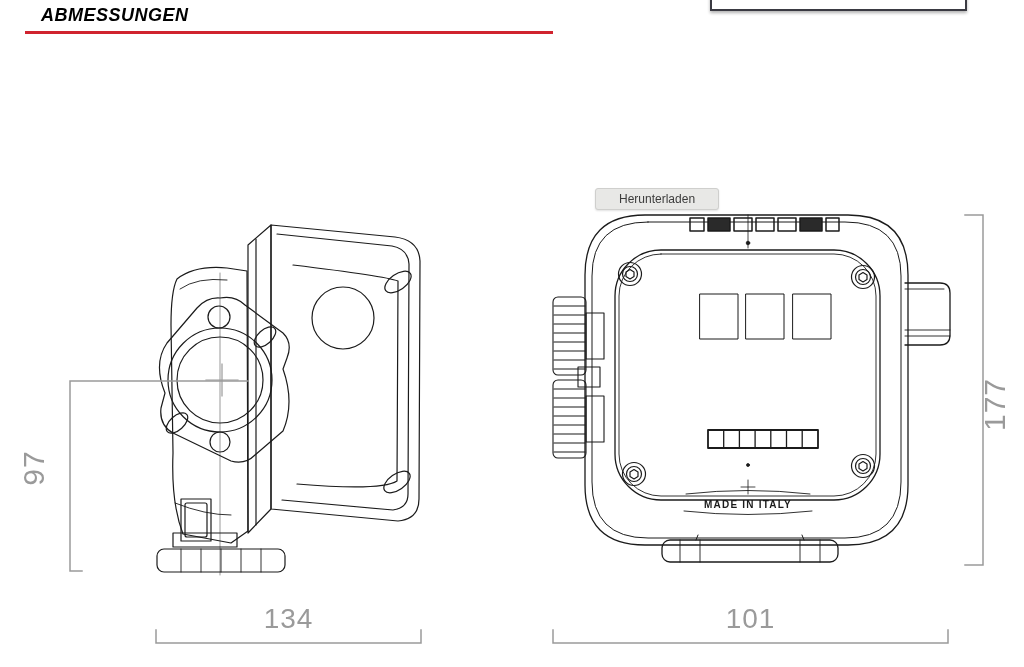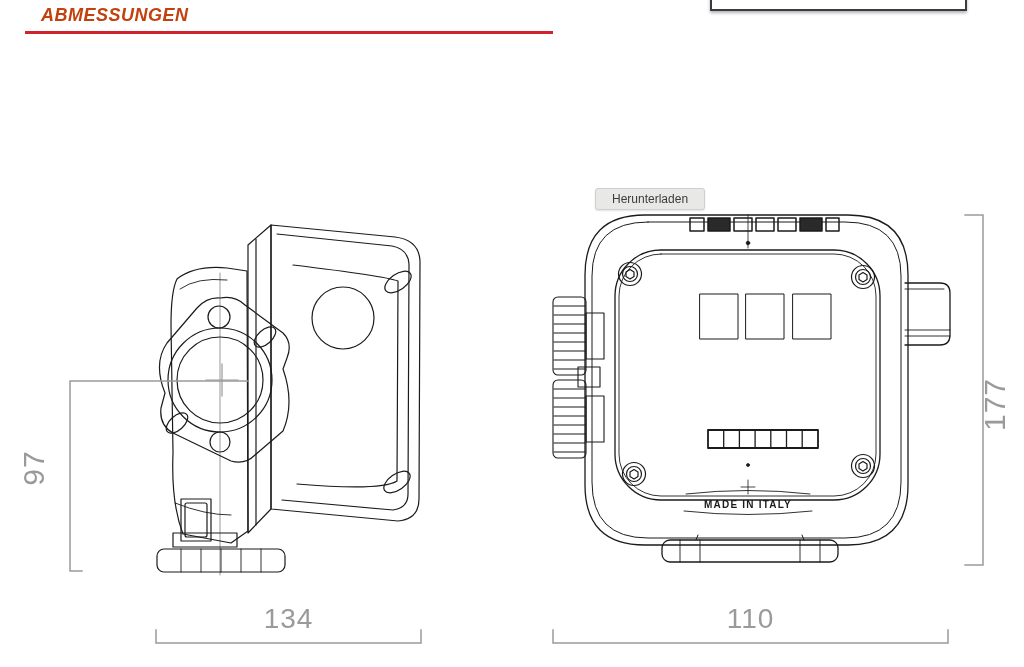--- a/index.html
+++ b/index.html
@@ -4,37 +4,37 @@
 <style>
   html,body{margin:0;padding:0;}
   body{
     width:1024px;height:667px;position:relative;overflow:hidden;
     background:#ffffff;font-family:"Liberation Sans",sans-serif;
   }
   
   .page-title{
     position:absolute;left:41px;top:5px;margin:0;
     font-size:18px;font-weight:bold;font-style:italic;
-    letter-spacing:0.5px;color:#c2410c;
+    letter-spacing:0.5px;color:#000000;
   }
   .title-underline{
     position:absolute;left:25px;top:31px;width:528px;height:3px;
     background:#d0232e;
   }
   
   .partial-button{
     position:absolute;left:710px;top:-20px;width:253px;height:27px;
     background:#ffffff;border:2px solid #3a3a42;
     box-shadow:0 2px 3px rgba(0,0,0,0.30);
   }
   
   .tooltip{
     position:absolute;left:595px;top:188px;
     background:#e8e8e6;border:1px solid #cfcfcd;border-radius:3px;
-    padding:3px 16px;font-size:12px;color:#3c3c3c;
+    padding:3px 23px;font-size:12px;color:#3c3c3c;
     box-shadow:0 1px 2px rgba(0,0,0,0.12);
     white-space:nowrap;
   }
   
   .svg-abs{position:absolute;}
   svg{display:block;}
   .dim-label{
     position:absolute;color:#9a9a9a;font-size:28px;font-weight:300;
     letter-spacing:1px;text-align:center;line-height:1;
   }
@@ -188,14 +188,14 @@
 <svg class="svg-abs" style="left:0;top:0;" width="1024" height="667" viewBox="0 0 1024 667" fill="none" stroke="#9a9a9a" stroke-width="1.5" stroke-linecap="square">
   <path d="M 248,381 H 70 V 571 H 82"></path>
   <path d="M 206,380 H 238 M 222,364 V 396" stroke-width="1.2"></path>
   <path d="M 156,630 V 643 H 421 V 630"></path>
   <path d="M 553,630 V 643 H 948 V 630"></path>
   <path d="M 965,215 H 983 V 565 H 965"></path>
 </svg>
 
 <div class="dim-label vertical" style="left:18px;top:446px;width:46px;height:44px;font-size:30px;">97</div>
 <div class="dim-label" style="left:156px;top:605px;width:265px;">134</div>
-<div class="dim-label" style="left:553px;top:605px;width:395px;">110</div>
+<div class="dim-label" style="left:553px;top:605px;width:395px;">101</div>
 <div class="dim-label vertical" style="left:978px;top:385px;width:48px;height:44px;font-size:30px;">177</div>
 
 </body></html>

